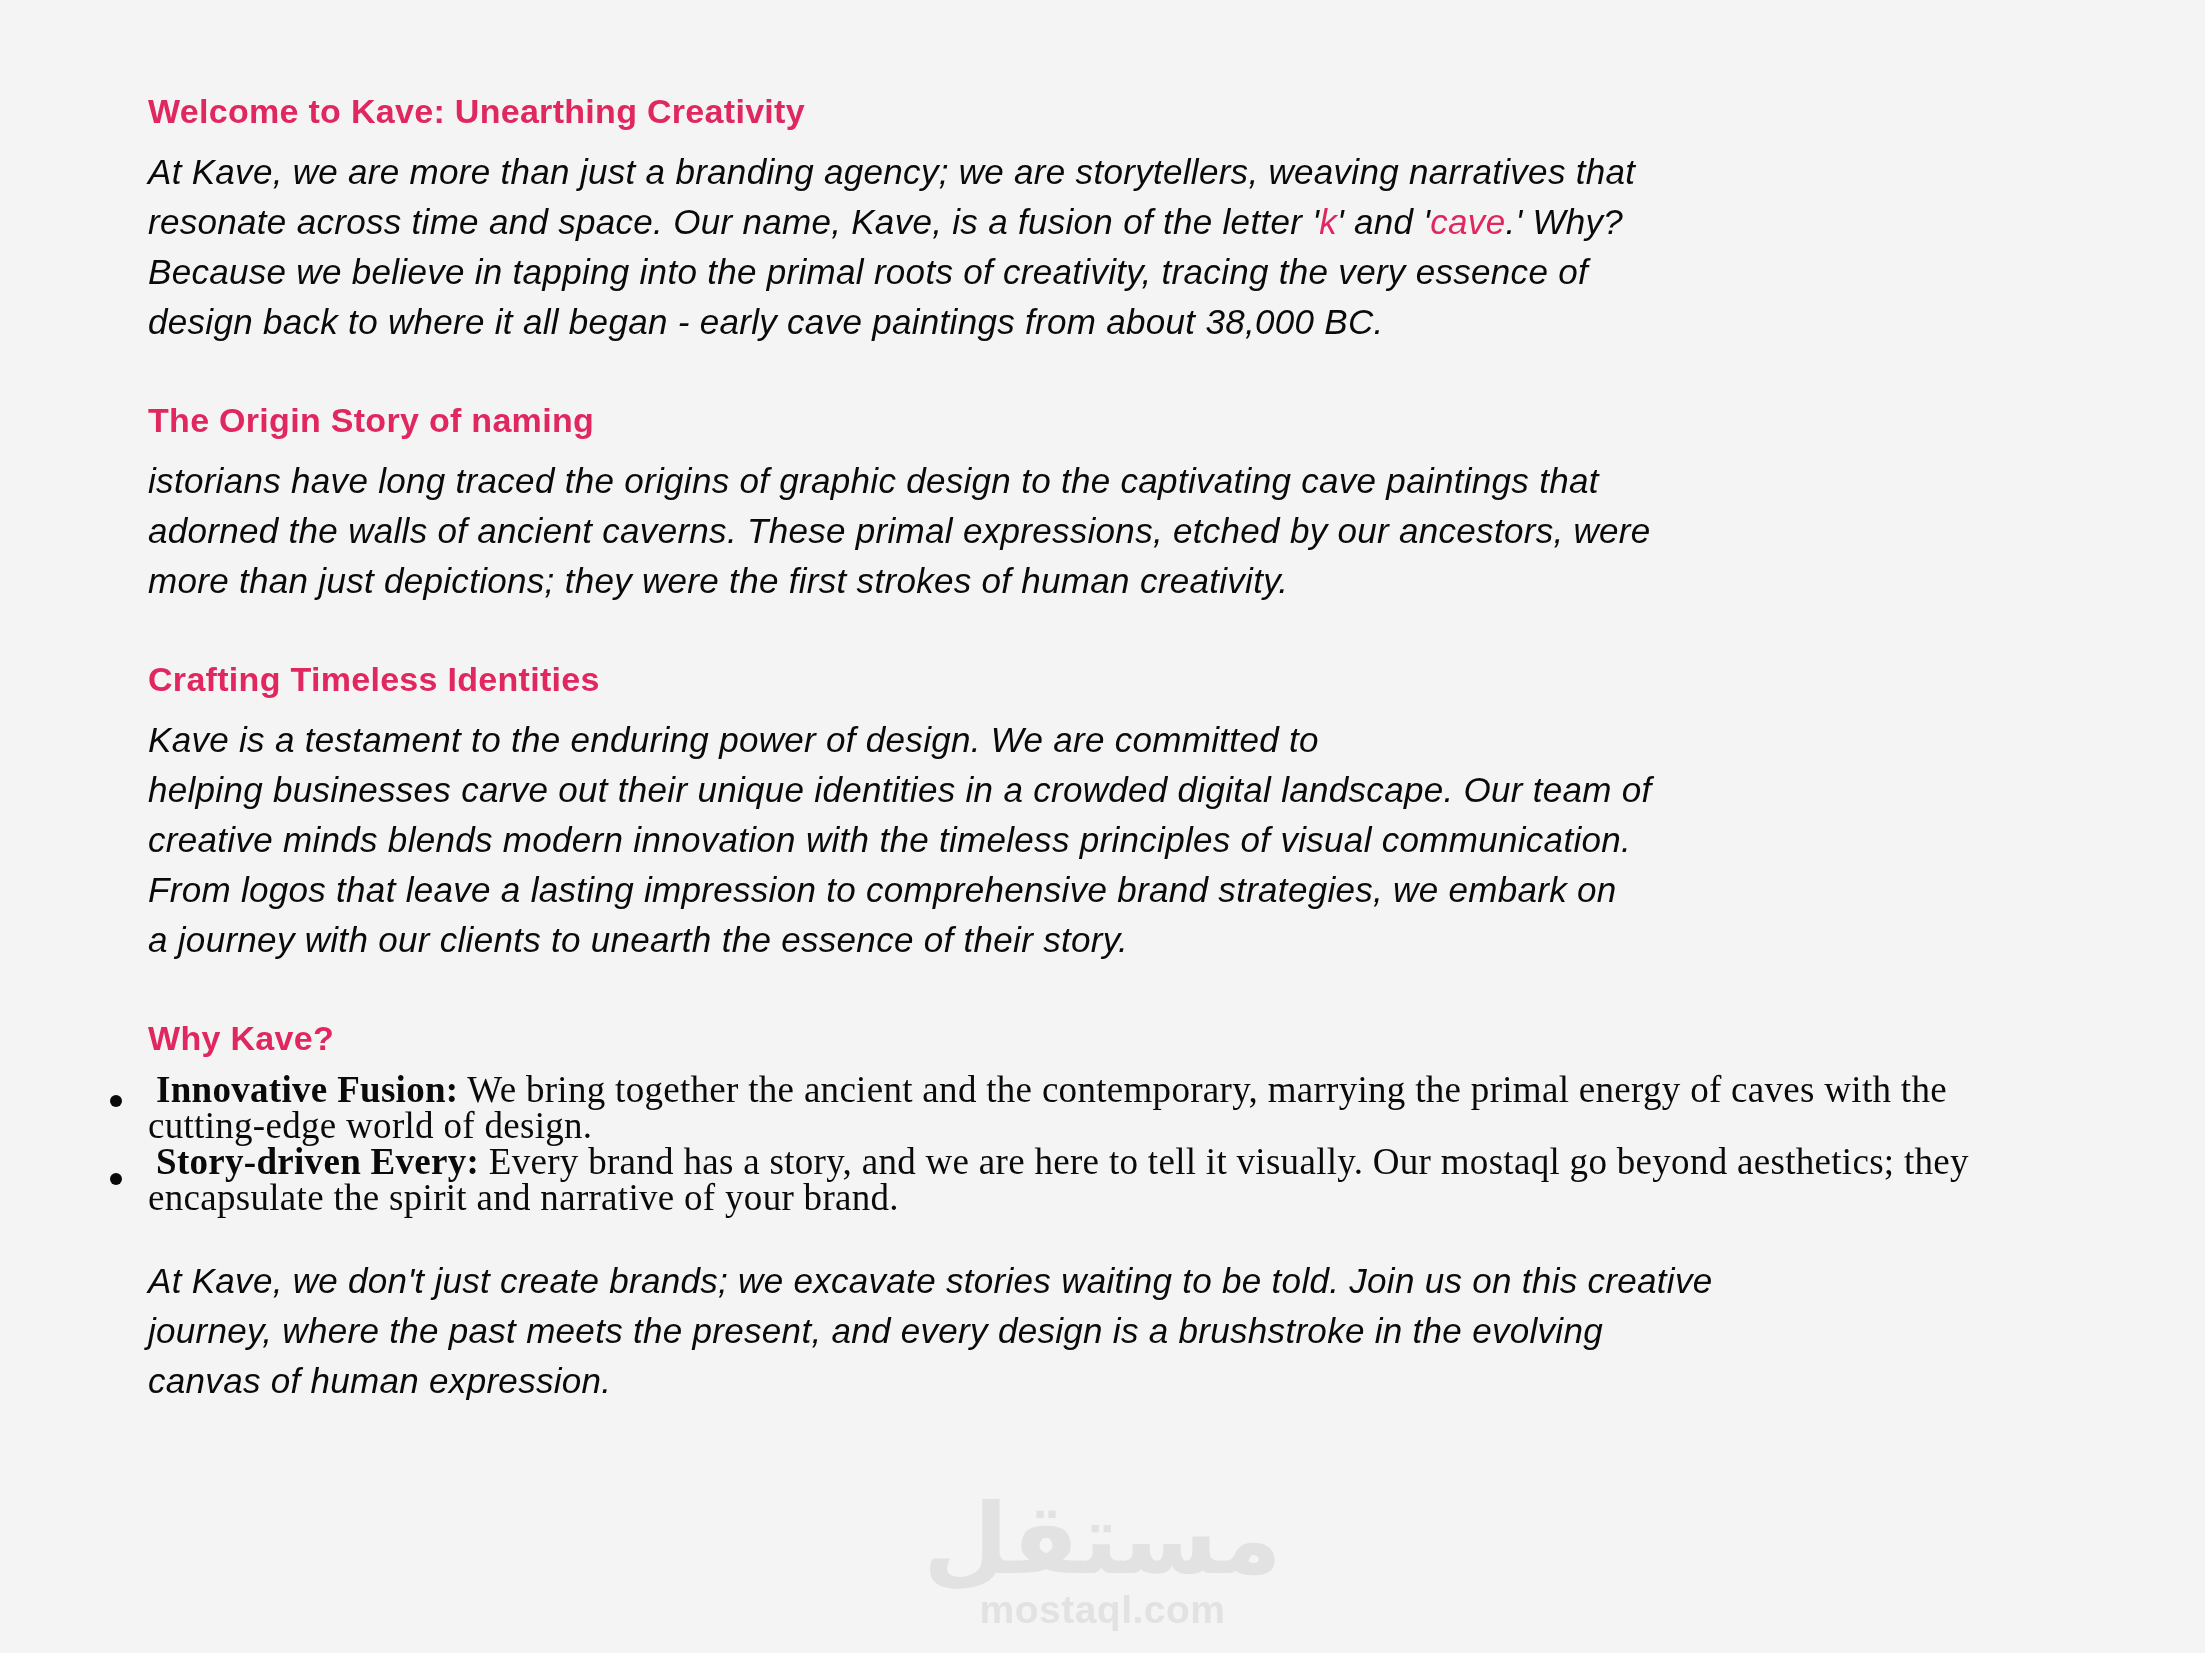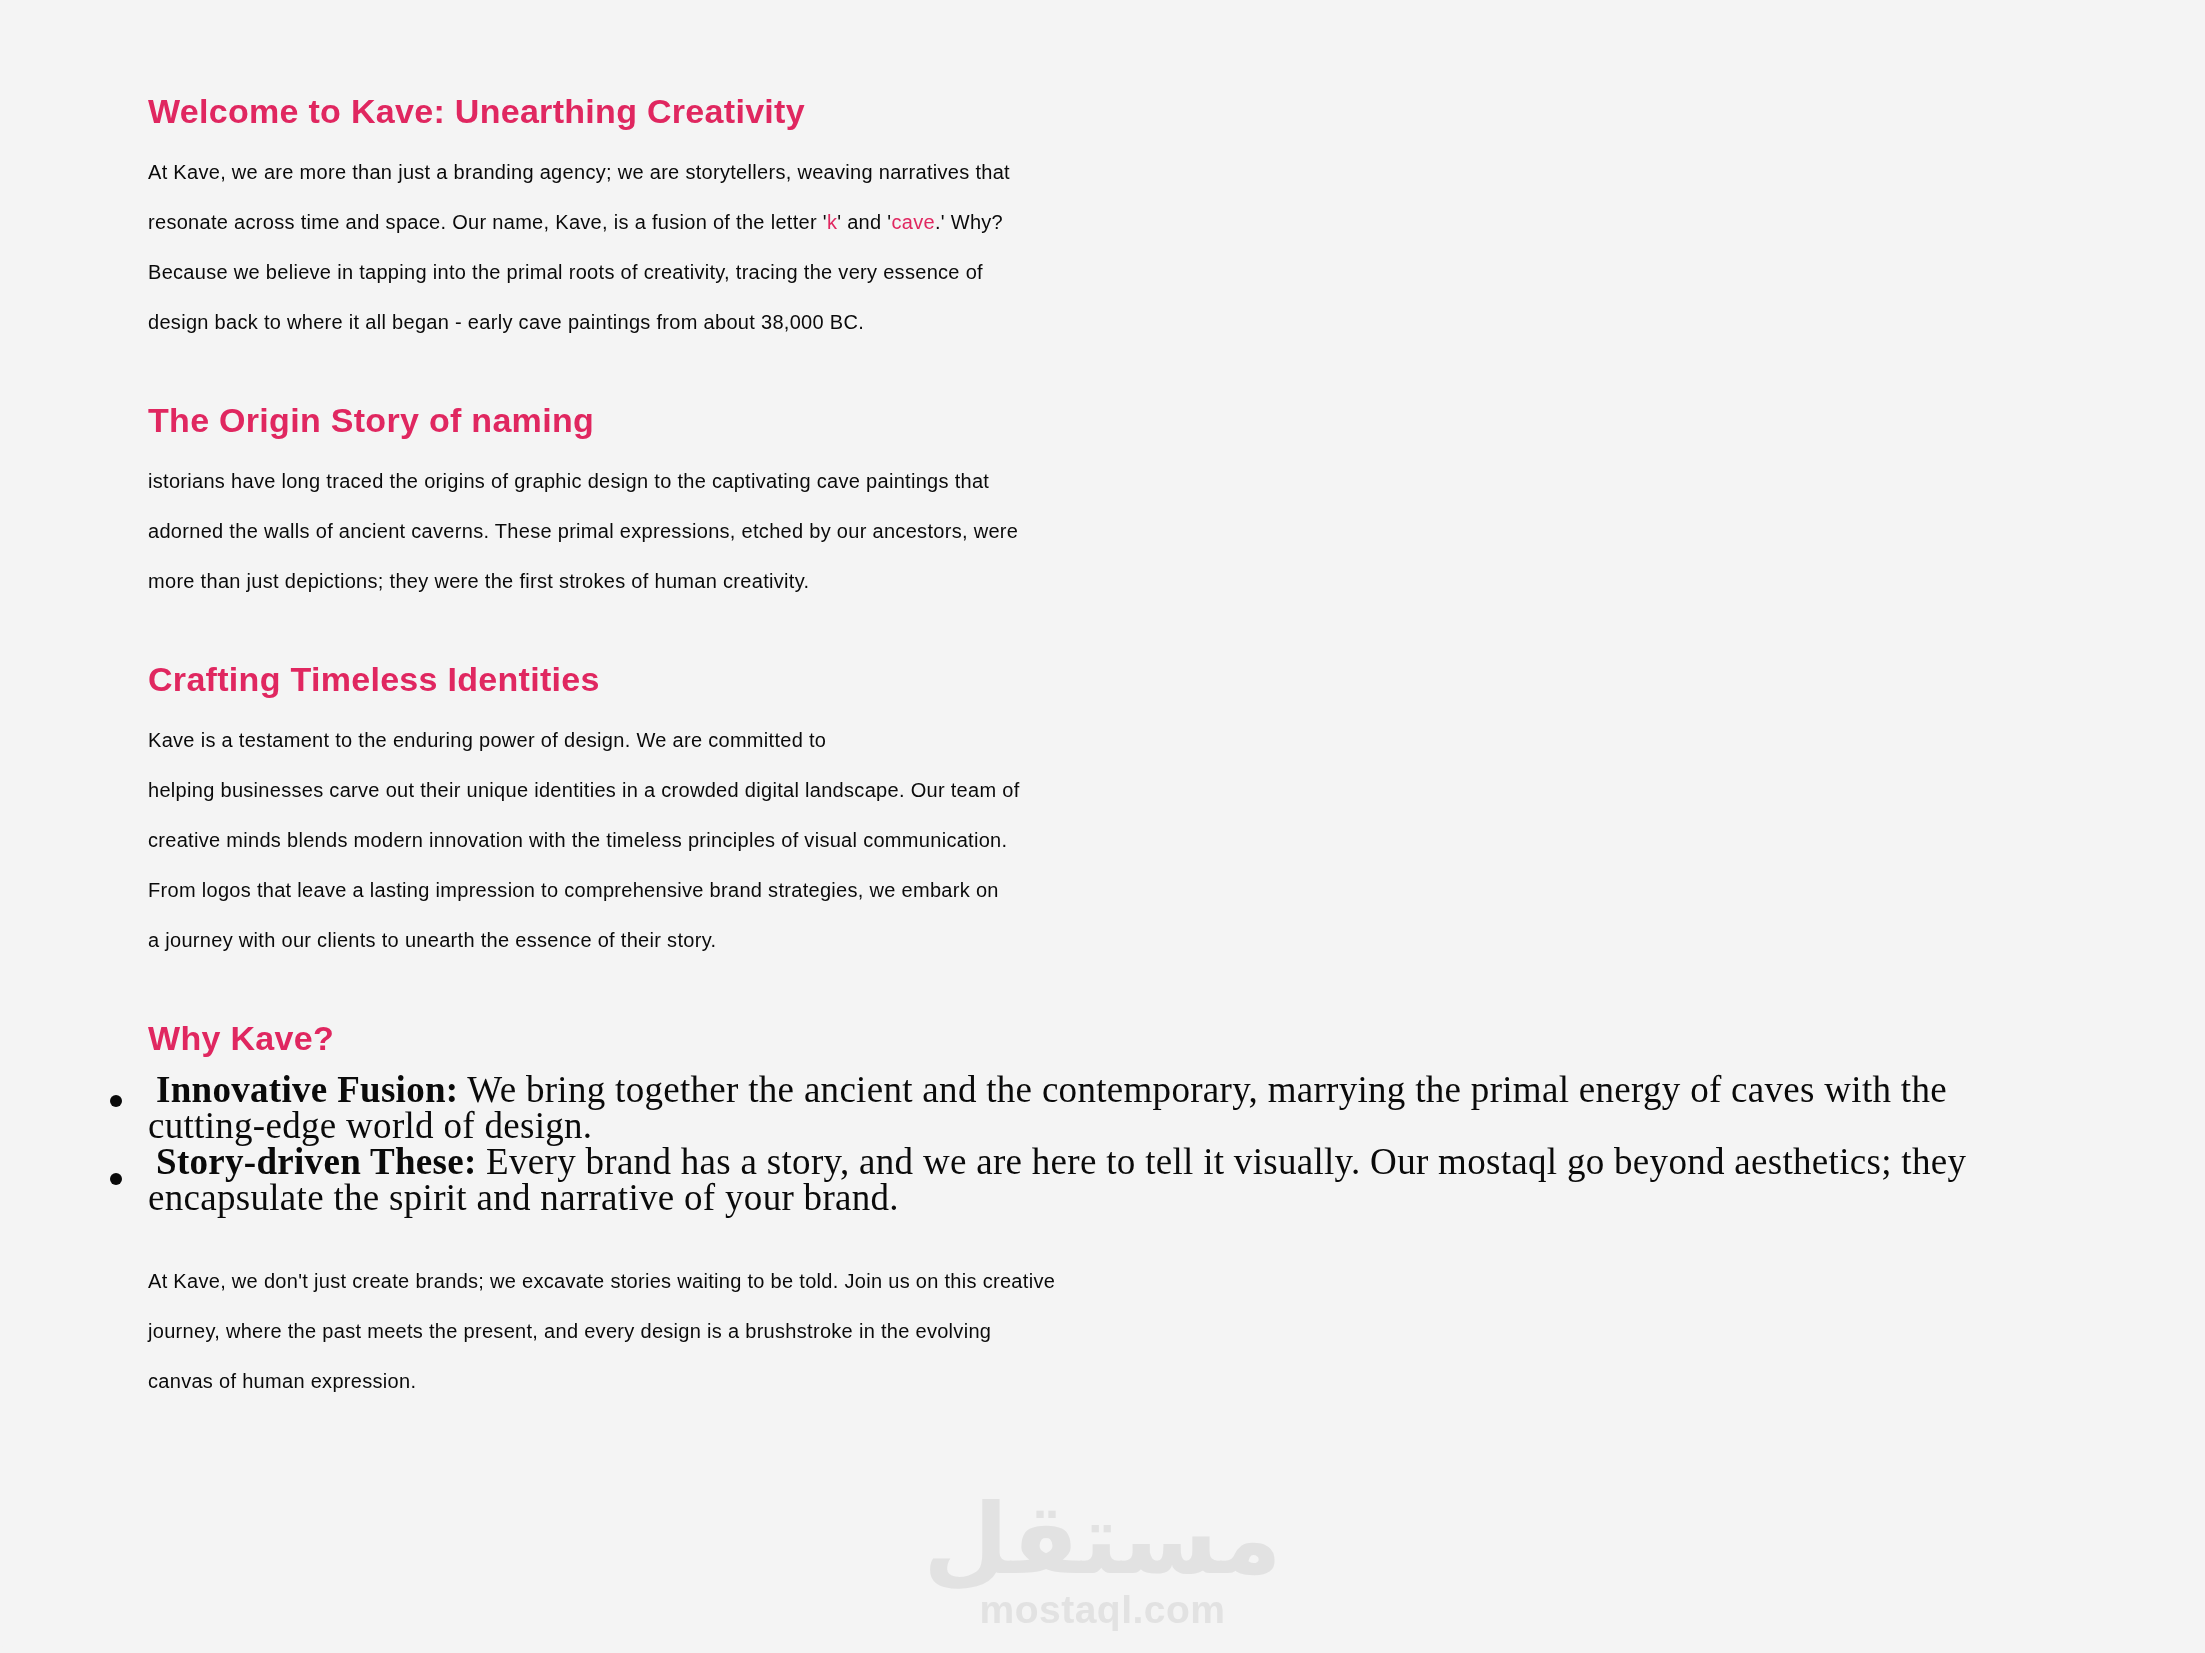--- a/index.html
+++ b/index.html
@@ -29,26 +29,27 @@
     margin: 0;
     font-size: 34px;
     line-height: 40px;
     font-weight: 700;
     color: #e02760;
     letter-spacing: 0.3px;
   }
   .mt-section { margin-top: 53px; }
   .para {
     margin: 16px 0 0 0;
-    font-size: 20px;
+    font-size: 35px;
     line-height: 50px;
     letter-spacing: 0.3px;
     white-space: pre-line;
     max-width: 1577px;
     font-weight: 400;
+    font-style: italic;
   }
   .accent { color: #e02760; }
   .bullets {
     list-style: none;
     margin: 13.8px 0 0 0;
     padding: 0;
     width: 1925px;
   }
   .bullet-item {
     position: relative;
@@ -119,21 +120,21 @@
 helping businesses carve out their unique identities in a crowded digital landscape. Our team of
 creative minds blends modern innovation with the timeless principles of visual communication.
 From logos that leave a lasting impression to comprehensive brand strategies, we embark on
 a journey with our clients to unearth the essence of their story.</p>
 
     <h2 class="sec-heading mt-section">Why Kave?</h2>
 
     <ul class="bullets">
       <li class="bullet-item"><span class="bullet-dot"></span><span class="bullet-label">Innovative Fusion:</span><span> We bring together the ancient and the contemporary, marrying the primal energy of caves with the
 cutting-edge world of design.</span></li>
-      <li class="bullet-item"><span class="bullet-dot"></span><span class="bullet-label">Story-driven These:</span><span> Every brand has a story, and we are here to tell it visually. Our mostaql go beyond aesthetics; they
+      <li class="bullet-item"><span class="bullet-dot"></span><span class="bullet-label">Story-driven Every:</span><span> Every brand has a story, and we are here to tell it visually. Our mostaql go beyond aesthetics; they
 encapsulate the spirit and narrative of your brand.</span></li>
     </ul>
 
     <p class="para closing">At Kave, we don't just create brands; we excavate stories waiting to be told. Join us on this creative
 journey, where the past meets the present, and every design is a brushstroke in the evolving
 canvas of human expression.</p>
   </div>
 
   <div class="watermark">
     <div class="wm-ar">مستقل</div>

